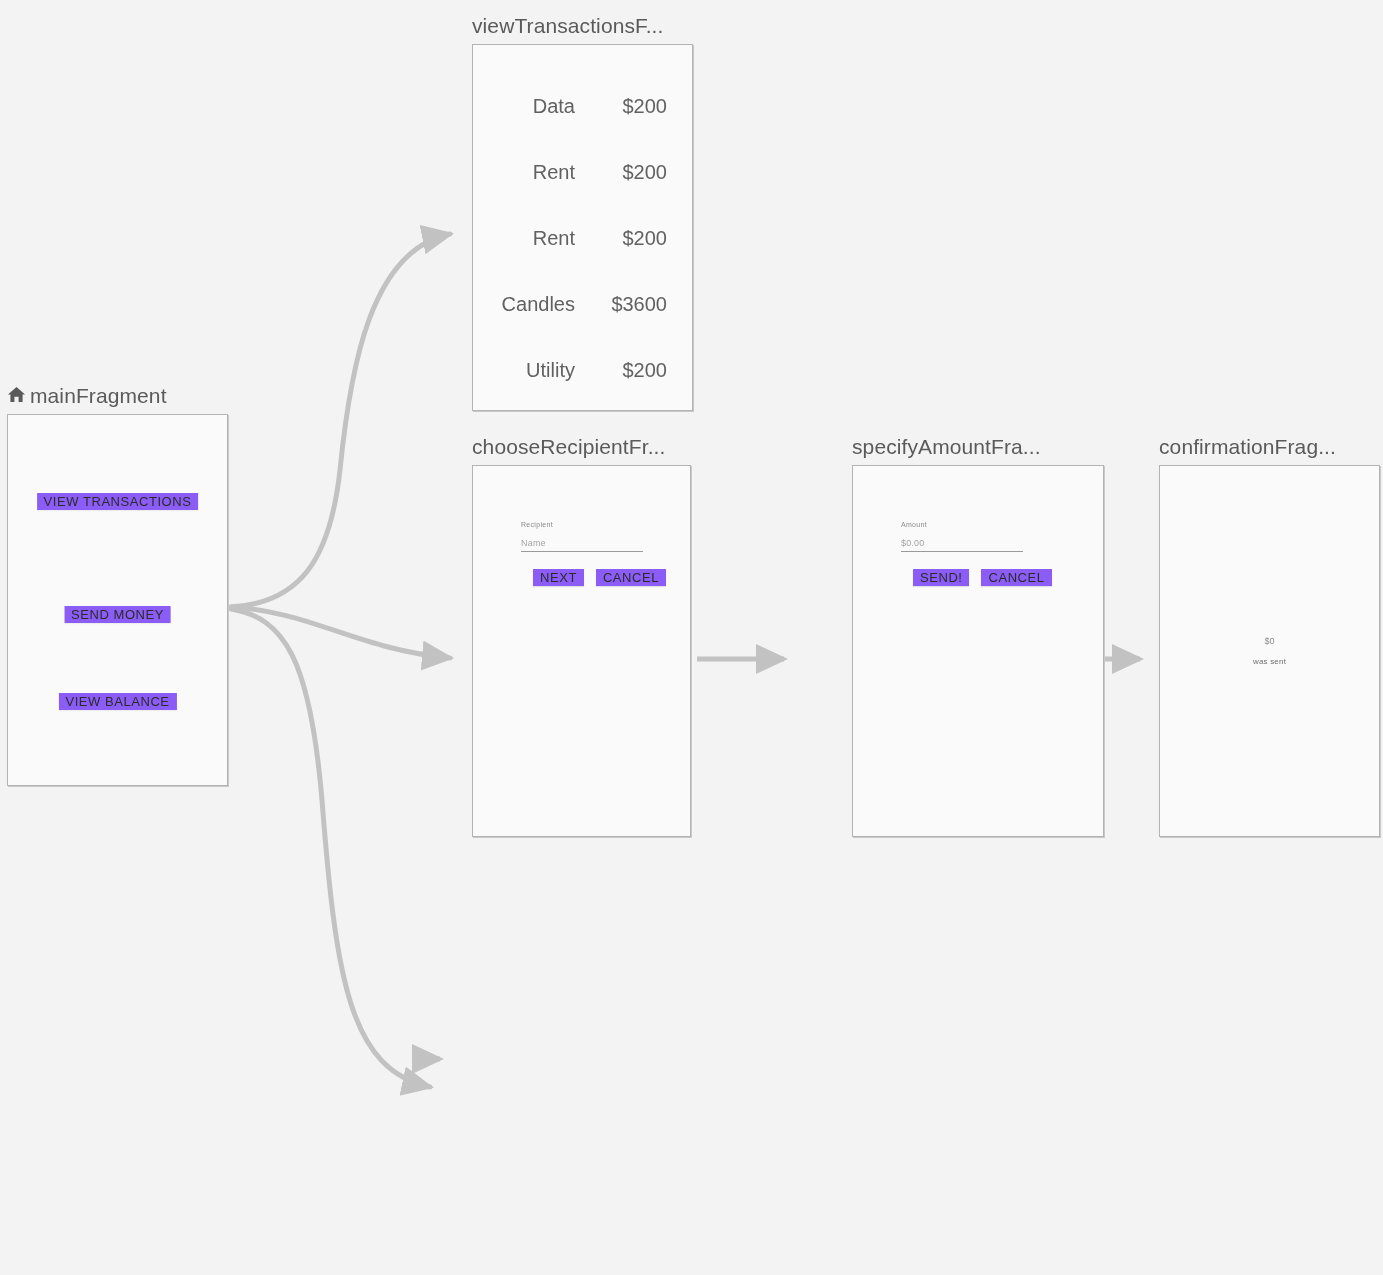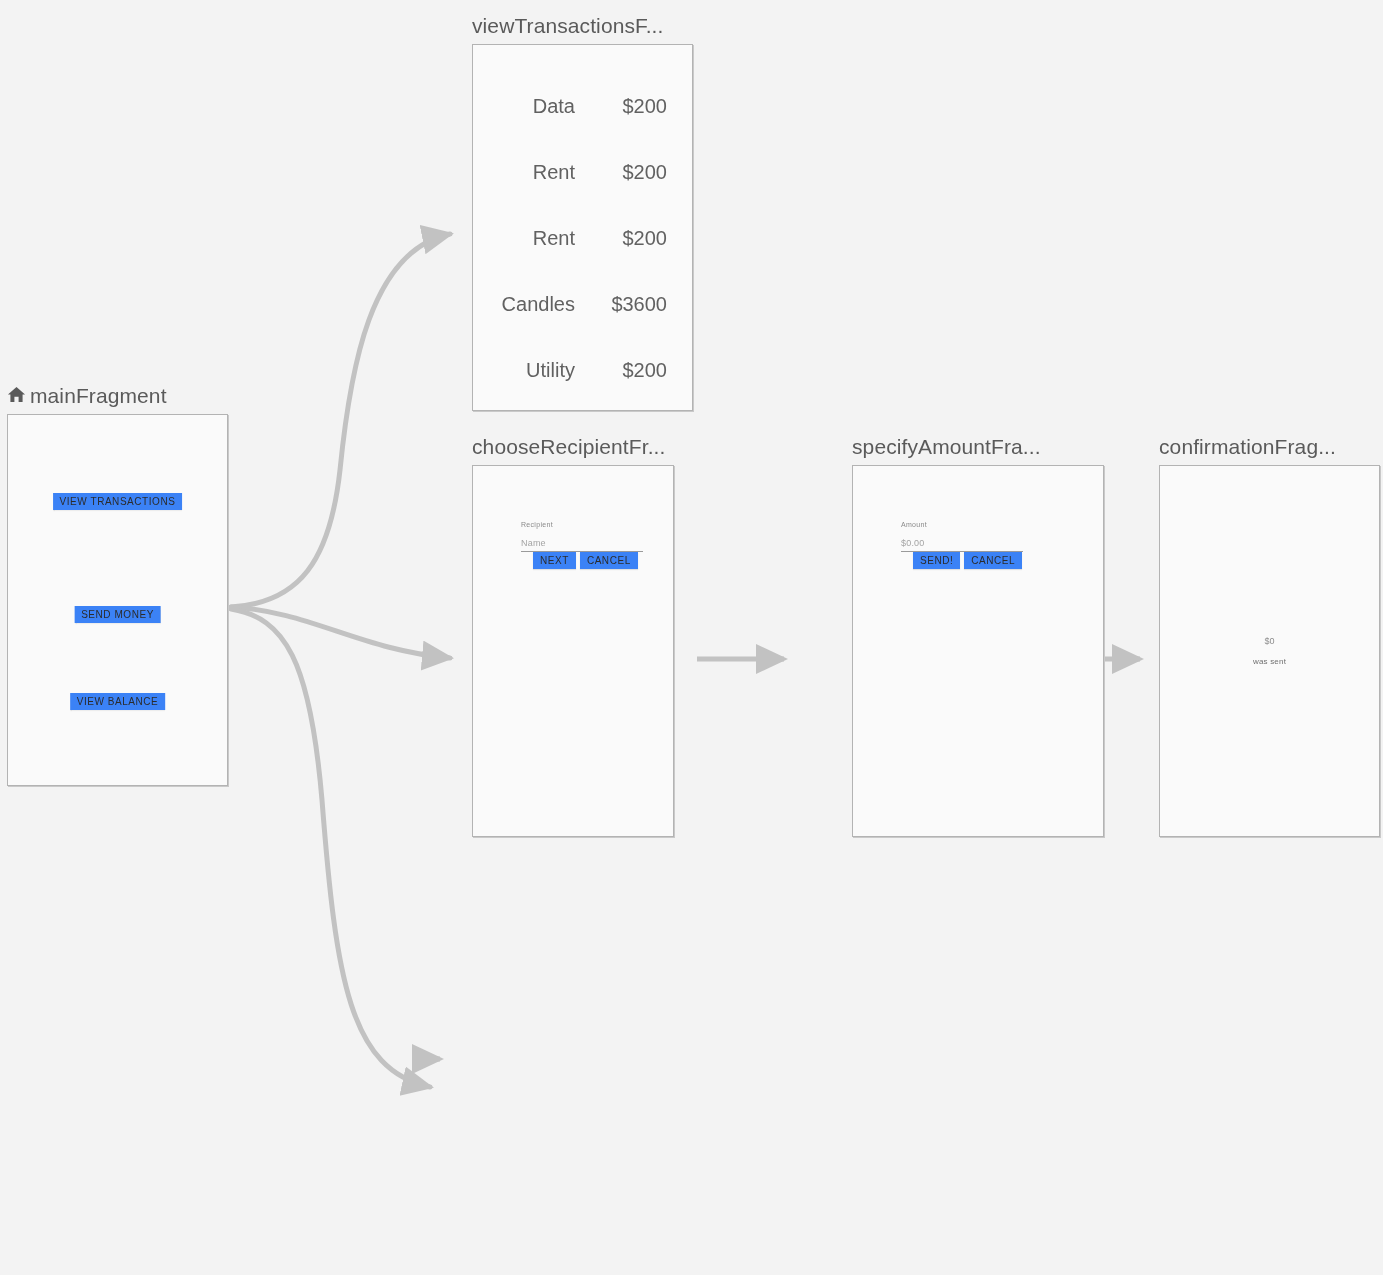--- a/index.html
+++ b/index.html
@@ -62,23 +62,23 @@
   }
 
   
   .mainfrag-body {
     width: 100%;
     height: 100%;
     position: relative;
   }
   .mat-btn {
     position: absolute;
-    background: #3b82f6;
+    background: #8b5cf6;
     color: #2b2b2b;
-    font-size: 10px;
+    font-size: 13px;
     letter-spacing: 0.55px;
     padding: 4px 7px 4px 7px;
     line-height: 9px;
     border: 0;
     white-space: nowrap;
     font-family: "Liberation Sans", sans-serif;
     box-shadow: 0 1px 1px rgba(0,0,0,0.10);
   }
   .mf-b1 { left: 50%; transform: translateX(-50%); top: 78px; }
   .mf-b2 { left: 50%; transform: translateX(-50%); top: 191px; }
@@ -118,21 +118,22 @@
   .form-input {
     font-size: 9px;
     color: #a4a4a4;
     border-bottom: 1px solid #9a9a9a;
     padding-bottom: 3px;
     width: 122px;
     letter-spacing: 0.2px;
   }
   .form-buttons {
     display: flex;
-    gap: 4px;
+    gap: 12px;
+    margin-top: 17px;
     padding-left: 12px;
   }
   .form-buttons .mat-btn { position: static; transform: none; }
 
   
   .confirm-body {
     position: absolute;
     left: 0; right: 0;
     top: 0; bottom: 0;
     display: flex;
@@ -228,21 +229,21 @@
           <span class="tx-amt">$200</span>
         </div>
       </div>
     </div>
   </div>
 
   <div class="node" style="left:472px; top:434px;">
     <div class="node-title">
       <span>chooseRecipientFr...</span>
     </div>
-    <div class="node-frame" style="width:202px; height:372px;">
+    <div class="node-frame" style="width:219px; height:372px;">
       <div class="form-body">
         <div class="form-label">Recipient</div>
         <div class="form-input">Name</div>
         <div class="form-buttons">
           <button class="mat-btn">NEXT</button>
           <button class="mat-btn">CANCEL</button>
         </div>
       </div>
     </div>
   </div>

